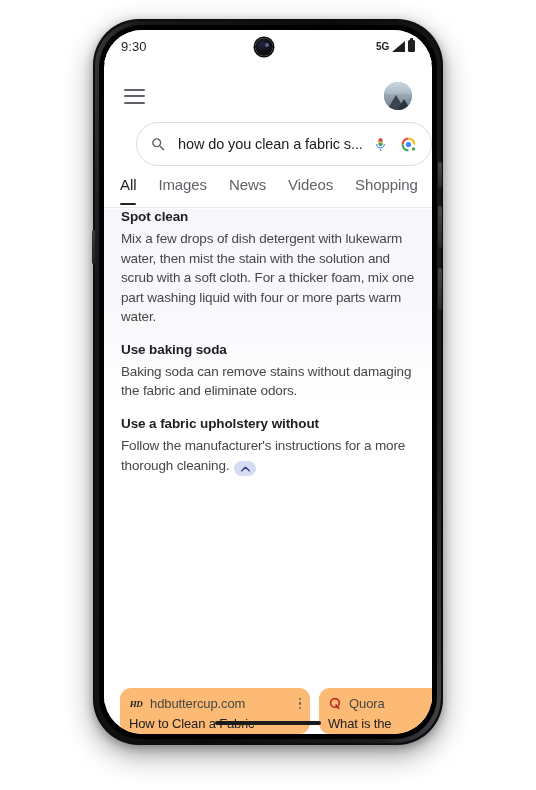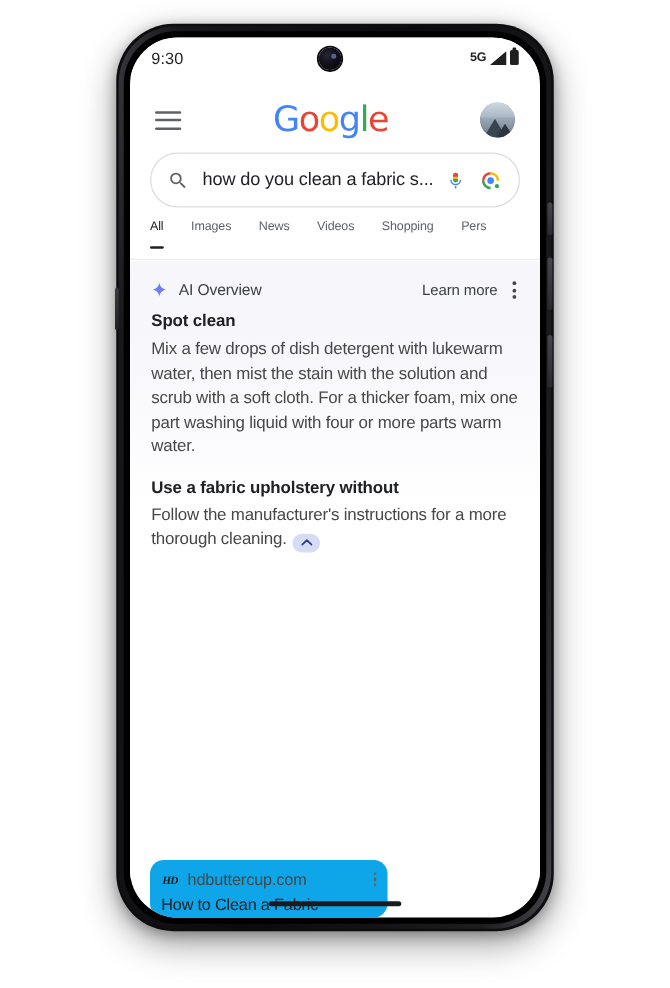--- a/index.html
+++ b/index.html
@@ -109,40 +109,40 @@
     position:absolute; right:1px; bottom:0; width:0; height:0;
     border-style:solid; border-width:0 7px 11px 7px;
     border-color:transparent transparent #2d3640 transparent;
   }
   .avatar .sky{
     position:absolute; left:0; top:0; width:100%; height:42%;
     background:linear-gradient(180deg,#cdd7e0,#aab7c4);
   }
 
   
-  .searchwrap{ position:absolute; left:0; top:92px; width:328px; padding:0 16px; z-index:20;}
+  .searchwrap{ position:absolute; left:16px; top:92px; width:328px; padding:0 16px; z-index:20;}
   .searchbar{
     height:44px; border:1px solid #dadce0; border-radius:24px;
     display:flex; align-items:center; padding:0 13px; background:#fff;
   }
   .s-icon{ width:17px; height:17px; flex:0 0 auto; }
   .s-query{
     flex:1; margin-left:11px; font-size:14.5px; color:#202124;
     white-space:nowrap; overflow:hidden; letter-spacing:-.1px;
   }
   .s-actions{ display:flex; align-items:center; gap:11px; }
 
   
   .tabs{
     position:absolute; left:0; top:146px; width:328px; height:32px;
     display:flex; align-items:flex-start; gap:22px; padding:0 16px;
     border-bottom:1px solid #ebebeb; z-index:20; background:#fff;
     overflow:hidden;
   }
-  .tab{ font-size:10px; color:#5f6368; white-space:nowrap; position:relative;
+  .tab{ font-size:15px; color:#5f6368; white-space:nowrap; position:relative;
         padding-bottom:12px; letter-spacing:-.1px; }
   .tab.active{ color:#202124; font-weight:400; }
   .tab.active::after{
     content:""; position:absolute; left:0; right:0; bottom:0; height:2.5px;
     background:#202124; border-radius:2px;
   }
 
   
   .ai-panel{
     position:absolute; left:0; top:179px; width:328px; height:495px;
@@ -179,21 +179,21 @@
     width:22px; height:15px; border-radius:10px; background:#d7dcf5;
     margin-left:5px; vertical-align:-2px;
   }
 
   
   .sources{
     position:absolute; left:0; bottom:0; width:328px; height:46px;
     display:flex; gap:9px; padding:0 16px; z-index:15;
   }
   .src-card{
-    background:#0ea5e9; border-radius:11px; padding:8px 9px 0 9px;
+    background:#fdba74; border-radius:11px; padding:8px 9px 0 9px;
     flex:0 0 auto; overflow:hidden; position:relative;
   }
   .src-card.c1{ width:190px; }
   .src-card.c2{ width:150px; }
   .src-top{ display:flex; align-items:center; gap:7px; }
   .fav{ width:14px; height:14px; flex:0 0 auto; display:flex;
         align-items:center; justify-content:center; }
   .src-dom{ font-size:13px; color:#444746; flex:1; white-space:nowrap;
             overflow:hidden; letter-spacing:-.1px; }
   .src-kebab{ display:flex; flex-direction:column; gap:2px; align-items:center; }
@@ -234,23 +234,20 @@
         <span class="signal"></span>
         <span class="battery"></span>
       </div>
     </div>
 
     <div class="gheader">
       <div class="hamburger">
         <span></span>
           <span></span>
           <span></span>
-      </div>
-      <div class="glogo">
-        <span class="gl-b">G</span><span class="gl-r">o</span><span class="gl-y">o</span><span class="gl-b">g</span><span class="gl-g">l</span><span class="gl-r">e</span>
       </div>
       <div class="avatar">
         <div class="sky"></div>
         <div class="peak"></div>
         <div class="peak2"></div>
       </div>
     </div>
 
     <div class="searchwrap">
       <div class="searchbar">
@@ -280,52 +277,33 @@
     <div class="tabs">
       <div class="tab active">All</div>
       <div class="tab">Images</div>
       <div class="tab">News</div>
       <div class="tab">Videos</div>
       <div class="tab">Shopping</div>
       <div class="tab">Pers</div>
     </div>
 
     <div class="ai-panel">
-      <div class="ai-head">
-        <div class="ai-head-left">
-          <svg class="sparkle" viewBox="0 0 24 24">
-            <defs>
-              <linearGradient id="spk" x1="0" y1="0" x2="1" y2="1">
-                <stop offset="0%" stop-color="#4e8cf5"></stop>
-                <stop offset="55%" stop-color="#6f7ff0"></stop>
-                <stop offset="100%" stop-color="#9b6ef0"></stop>
-              </linearGradient>
-            </defs>
-            <path d="M12 1.5c.7 4.6 2.9 7.4 8.2 9.2-5.3 1.8-7.5 4.6-8.2 9.2-.7-4.6-2.9-7.4-8.2-9.2 5.3-1.8 7.5-4.6 8.2-9.2z" fill="url(#spk)"></path>
-          </svg>
-          <span class="ai-title">AI Overview</span>
-        </div>
-        <div class="ai-head-right">
-          <span class="learn-more">Learn more</span>
-          <span class="kebab">
-              <i></i>
-              <i></i>
-              <i></i>
-            </span>
-        </div>
-      </div>
 
       <div class="ai-body">
 
 
         <div class="sec">
           <h3>Spot clean</h3>
           <p>Mix a few drops of dish detergent with lukewarm water, then mist the stain with the solution and scrub with a soft cloth. For a thicker foam, mix one part washing liquid with four or more parts warm water.</p>
         </div>
 
+        <div class="sec">
+          <h3>Use baking soda</h3>
+          <p>Baking soda can remove stains without damaging the fabric and eliminate odors.</p>
+        </div>
 
         <div class="sec">
           <h3>Use a fabric upholstery without</h3>
           <p><span>Follow the manufacturer's instructions for a more thorough cleaning.</span><span class="collapse-pill">
                 <svg width="9" height="6" viewBox="0 0 12 8">
                   <path d="M1 6.2L6 1.6l5 4.6" stroke="#2b3b8f" stroke-width="1.9" fill="none" stroke-linecap="round" stroke-linejoin="round"></path>
                 </svg>
               </span></p>
         </div>
       </div>
@@ -340,19 +318,31 @@
           <span class="src-dom">hdbuttercup.com</span>
           <span class="src-kebab">
               <i></i>
               <i></i>
               <i></i>
             </span>
         </div>
         <div class="src-title">How to Clean a Fabric</div>
       </div>
 
+      <div class="src-card c2">
+        <div class="src-top">
+          <span class="fav">
+            <svg width="13" height="13" viewBox="0 0 24 24">
+              <circle cx="11" cy="11" r="8" fill="none" stroke="#B92B27" stroke-width="3"></circle>
+              <path d="M13 15l5 6" stroke="#B92B27" stroke-width="3" stroke-linecap="round"></path>
+            </svg>
+          </span>
+          <span class="src-dom">Quora</span>
+        </div>
+        <div class="src-title">What is the</div>
+      </div>
     </div>
 
     <div class="gesture"></div>
   </div>
 
   <div class="camera"></div>
 </div>
 
 </body></html>

